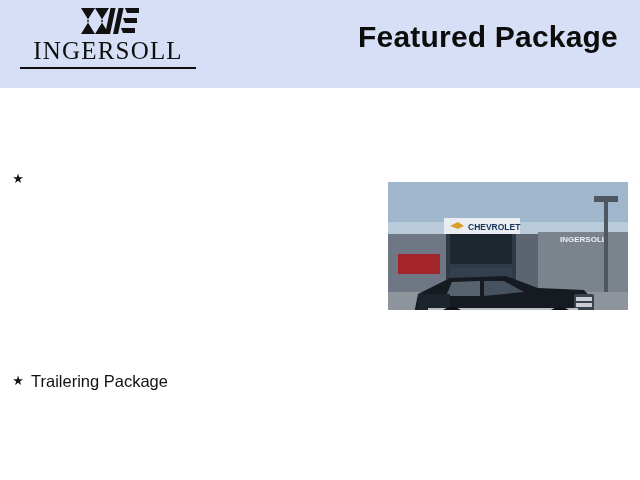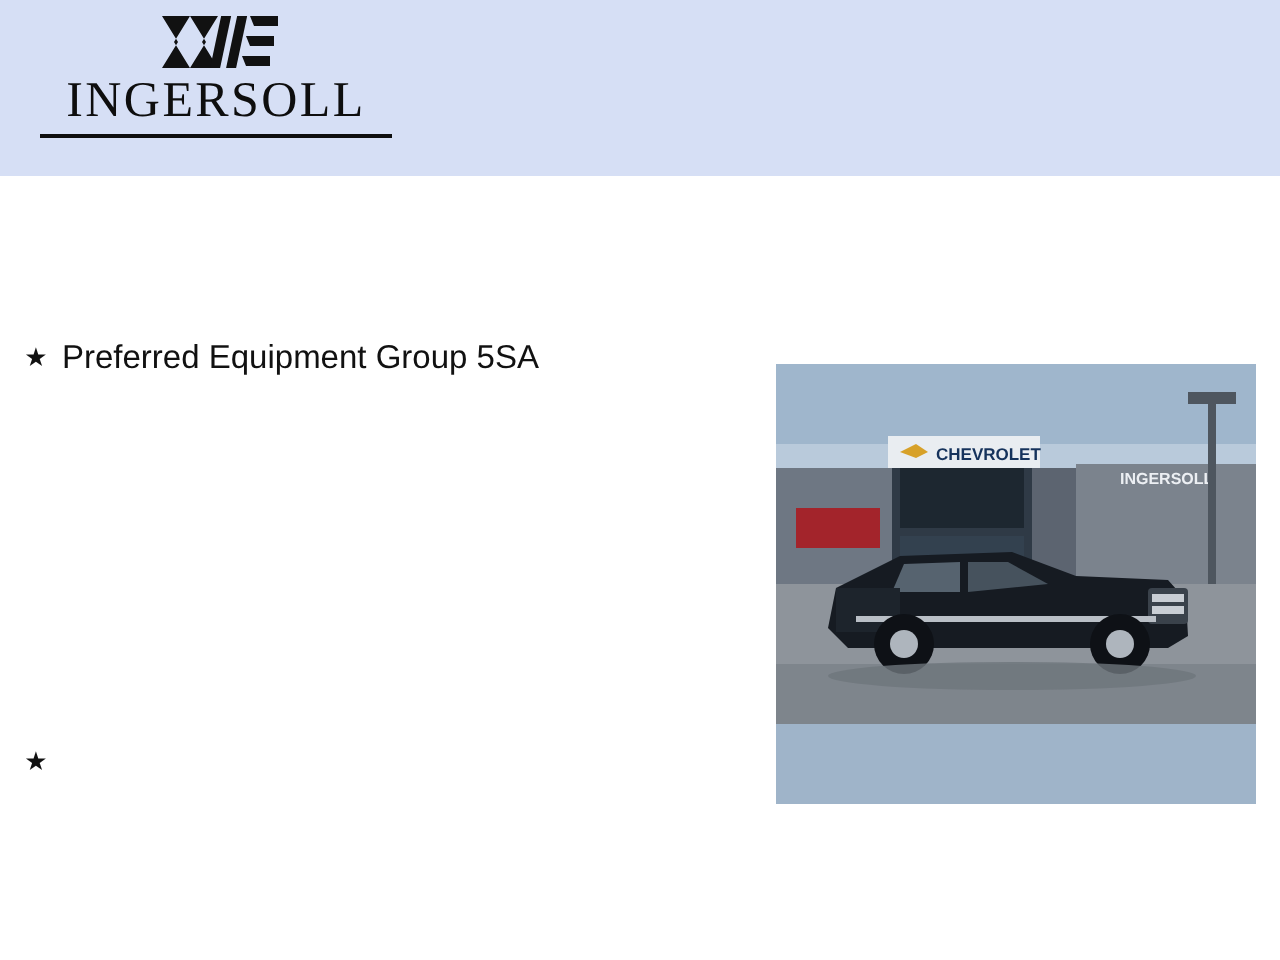--- a/index.html
+++ b/index.html
@@ -109,21 +109,21 @@
     line-height: 22px;
     color: #111111;
     margin-left: 5px;
   }
   
   .photo {
     position: absolute;
     left: 388px;
     top: 182px;
     width: 240px;
-    height: 220px;
+    height: 128px;
     overflow: hidden;
     background: #9fb4c9;
   }
   .photo svg {
     display: block;
   }
 </style>
 </head>
 <body>
 
@@ -140,31 +140,32 @@
           <rect x="46" y="2" width="5" height="26" transform="skewX(-12)"></rect>
           <path d="M52,2 L66,2 L66,7 L54,7 Z"></path>
           <path d="M50,12 L64,12 L64,17 L52,17 Z"></path>
           <path d="M48,22 L62,22 L62,27 L50,27 Z"></path>
         </g>
       </svg>
       <div class="brand-name">INGERSOLL</div>
       <div class="brand-rule"></div>
     </div>
 
+    <div class="title">Featured Package</div>
   </div>
 
   <div class="bullets">
 
     <div class="bullet">
       <span class="bullet-star">★</span>
-      <span class="bullet-text">Preferred Equipment Group 5SA</span>
     </div>
 
     <div class="bullet spaced">
       <span class="bullet-star">★</span>
+      <span class="bullet-text">Trailering Package</span>
     </div>
 
   </div>
 
   <div class="photo">
     <svg width="240" height="180" viewBox="0 0 240 180">
 
       <rect x="0" y="0" width="240" height="95" fill="#b9cadb"></rect>
       <rect x="0" y="0" width="240" height="40" fill="#9fb6cc"></rect>
 

